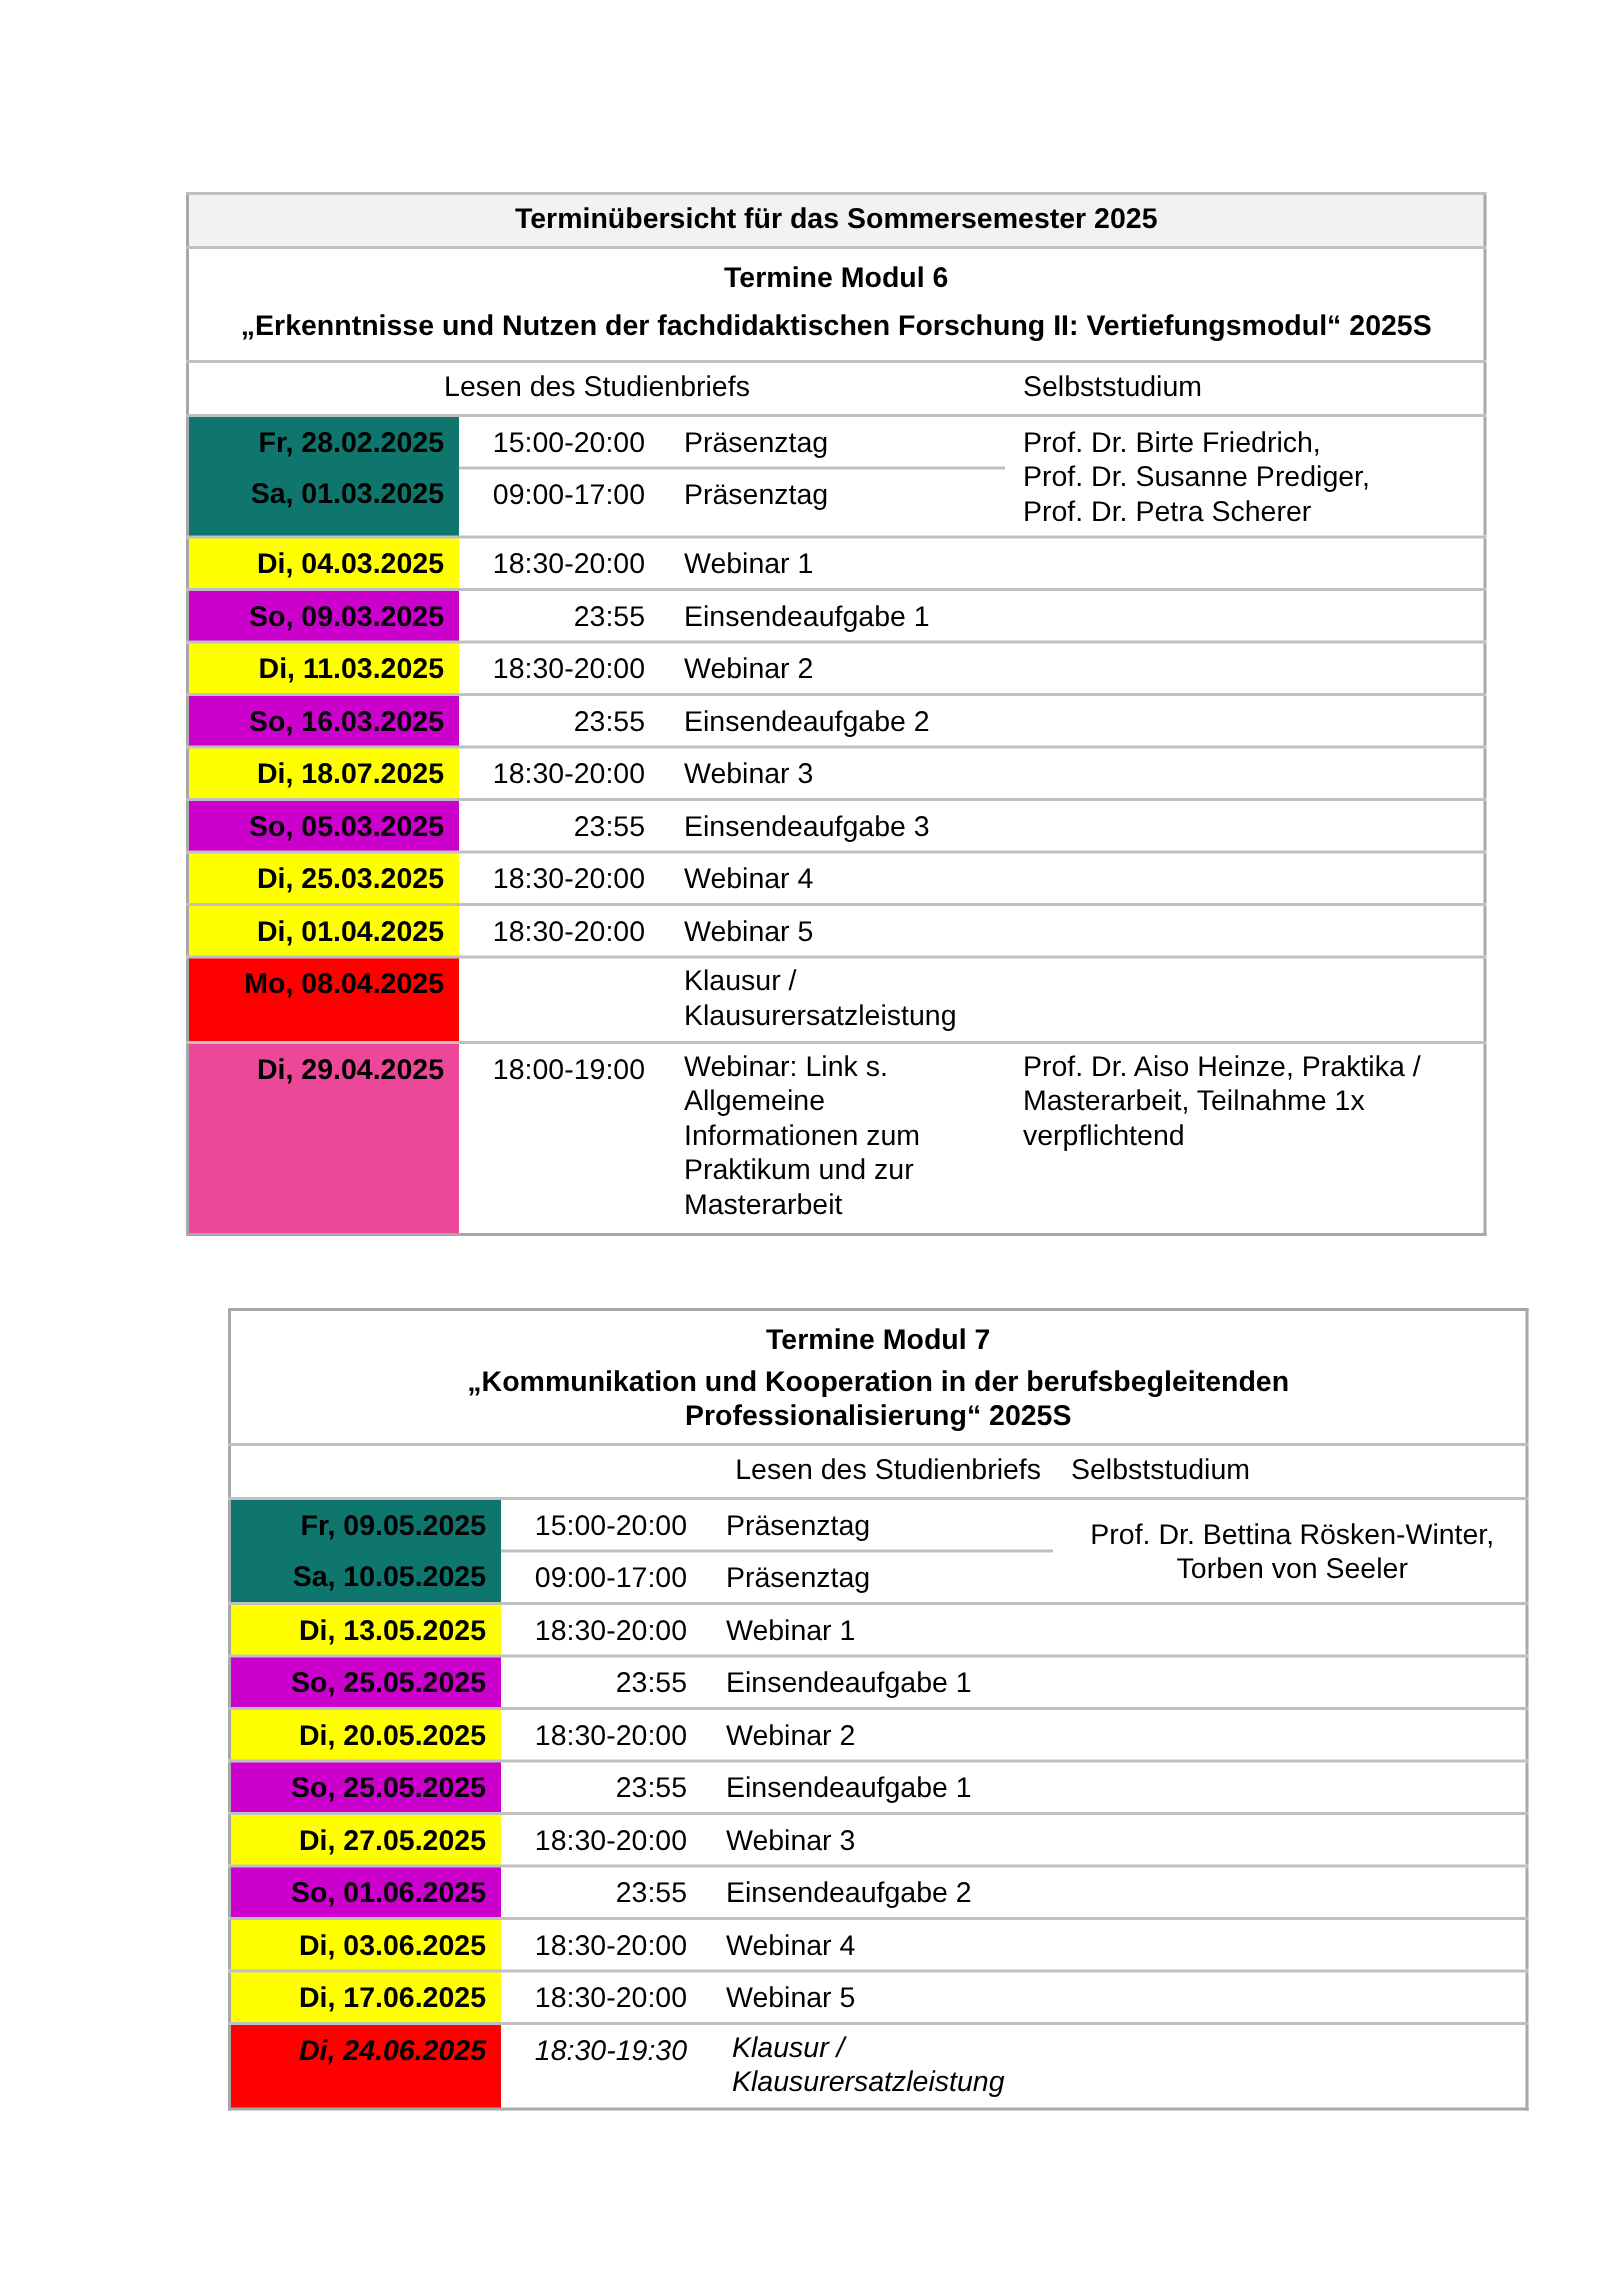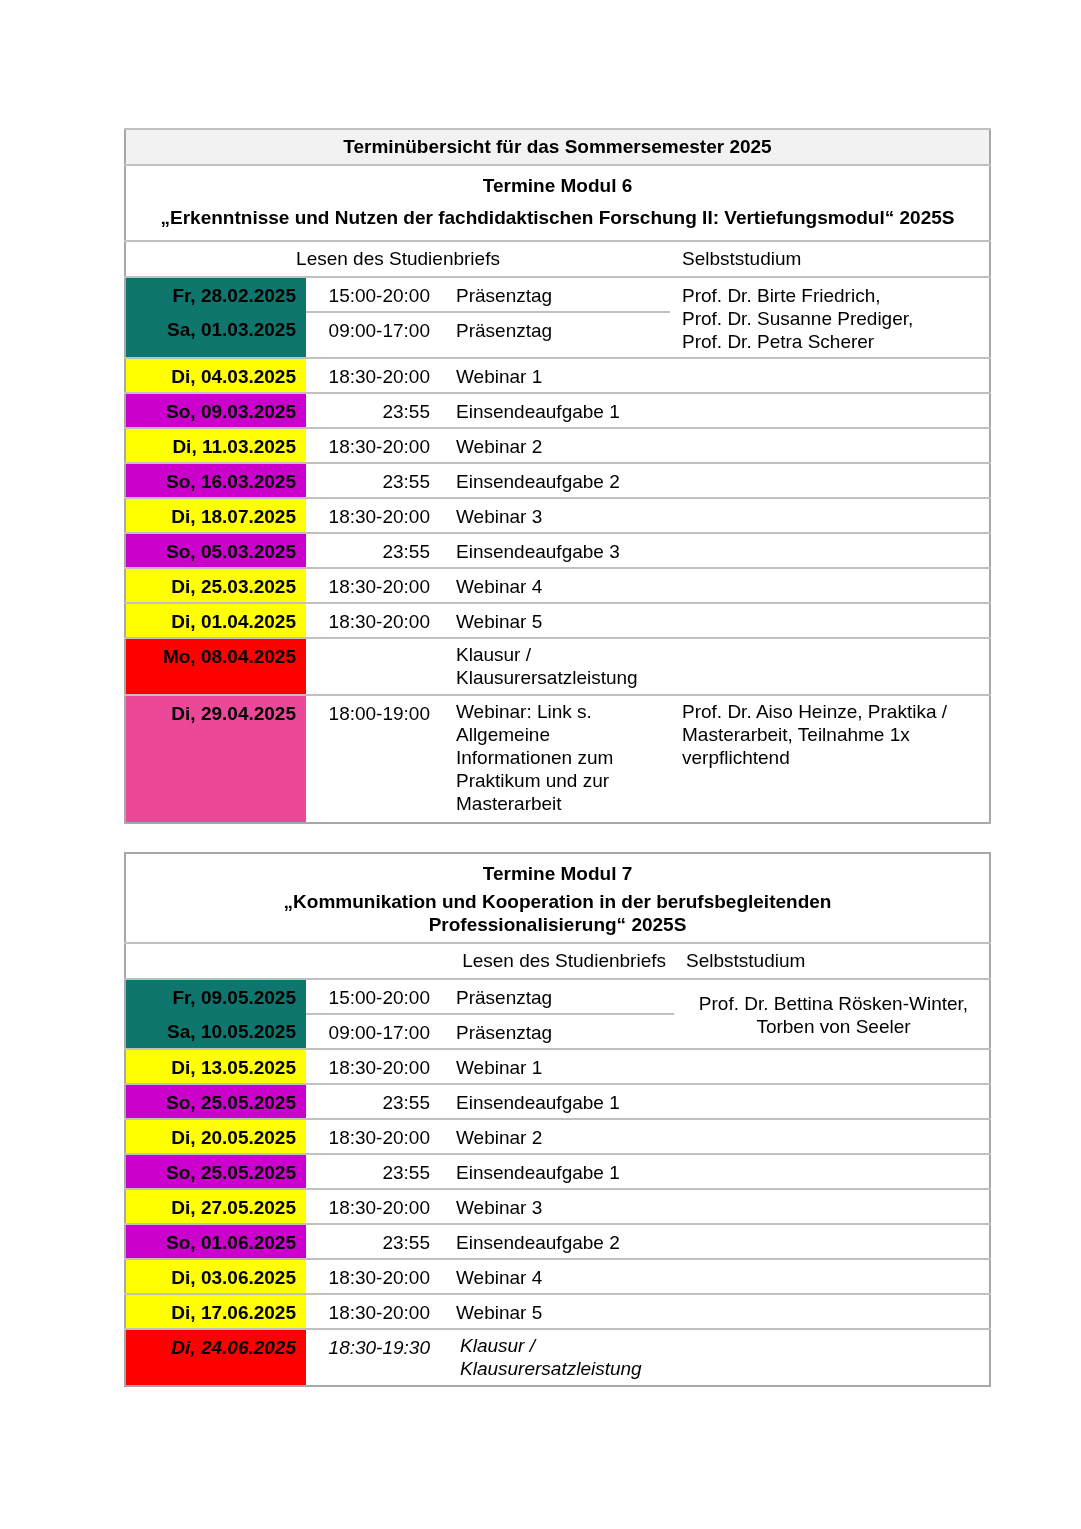--- a/index.html
+++ b/index.html
@@ -1,21 +1,21 @@
 <!DOCTYPE html>
 <html><head>
 <meta charset="utf-8">
 <style>
   html, body { margin: 0; padding: 0; background: #ffffff; }
   body { width: 1081px; height: 1529px; position: relative; font-family: "Liberation Sans", sans-serif; color: #000; }
   table.sched { position: absolute; left: 124px; width: 867px; border-collapse: collapse; font-size: 19px; }
   table.sched td { border-top: 2px solid #c0c0c0; padding: 0; vertical-align: top; }
   table.sched { border: 2px solid #a8a8a8; }
   .t1 { top: 128px; }
-  .t2 { top: 852px; }
+  .t2 { top: 872px; margin-left: 28px; }
   .hdr-gray { background: #f2f2f2; text-align: center; font-weight: bold; height: 34px; line-height: 34px; }
   .mod-title { text-align: center; font-weight: bold; padding: 4px 0 6px 0 !important; line-height: 32px; margin-top: 38px; }
   .mod-title2 { text-align: center; font-weight: bold; padding: 4px 0 6px 0 !important; line-height: 23px; }
   .mod-title2 .l1 { line-height: 32px; }
   .colhdr td { height: 34px; line-height: 34px; }
   .c-date { width: 170px; text-align: right; font-weight: bold; padding: 2px 10px 0 0 !important; line-height: 31px; }
   .c-time { width: 124px; text-align: right; padding: 2px 14px 0 0 !important; line-height: 31px; }
   .c-event { width: 206px; padding: 2px 8px 0 12px !important; line-height: 23px; }
   .c-event.one { line-height: 31px; }
   .c-note { padding: 2px 8px 0 12px !important; line-height: 23px; }

